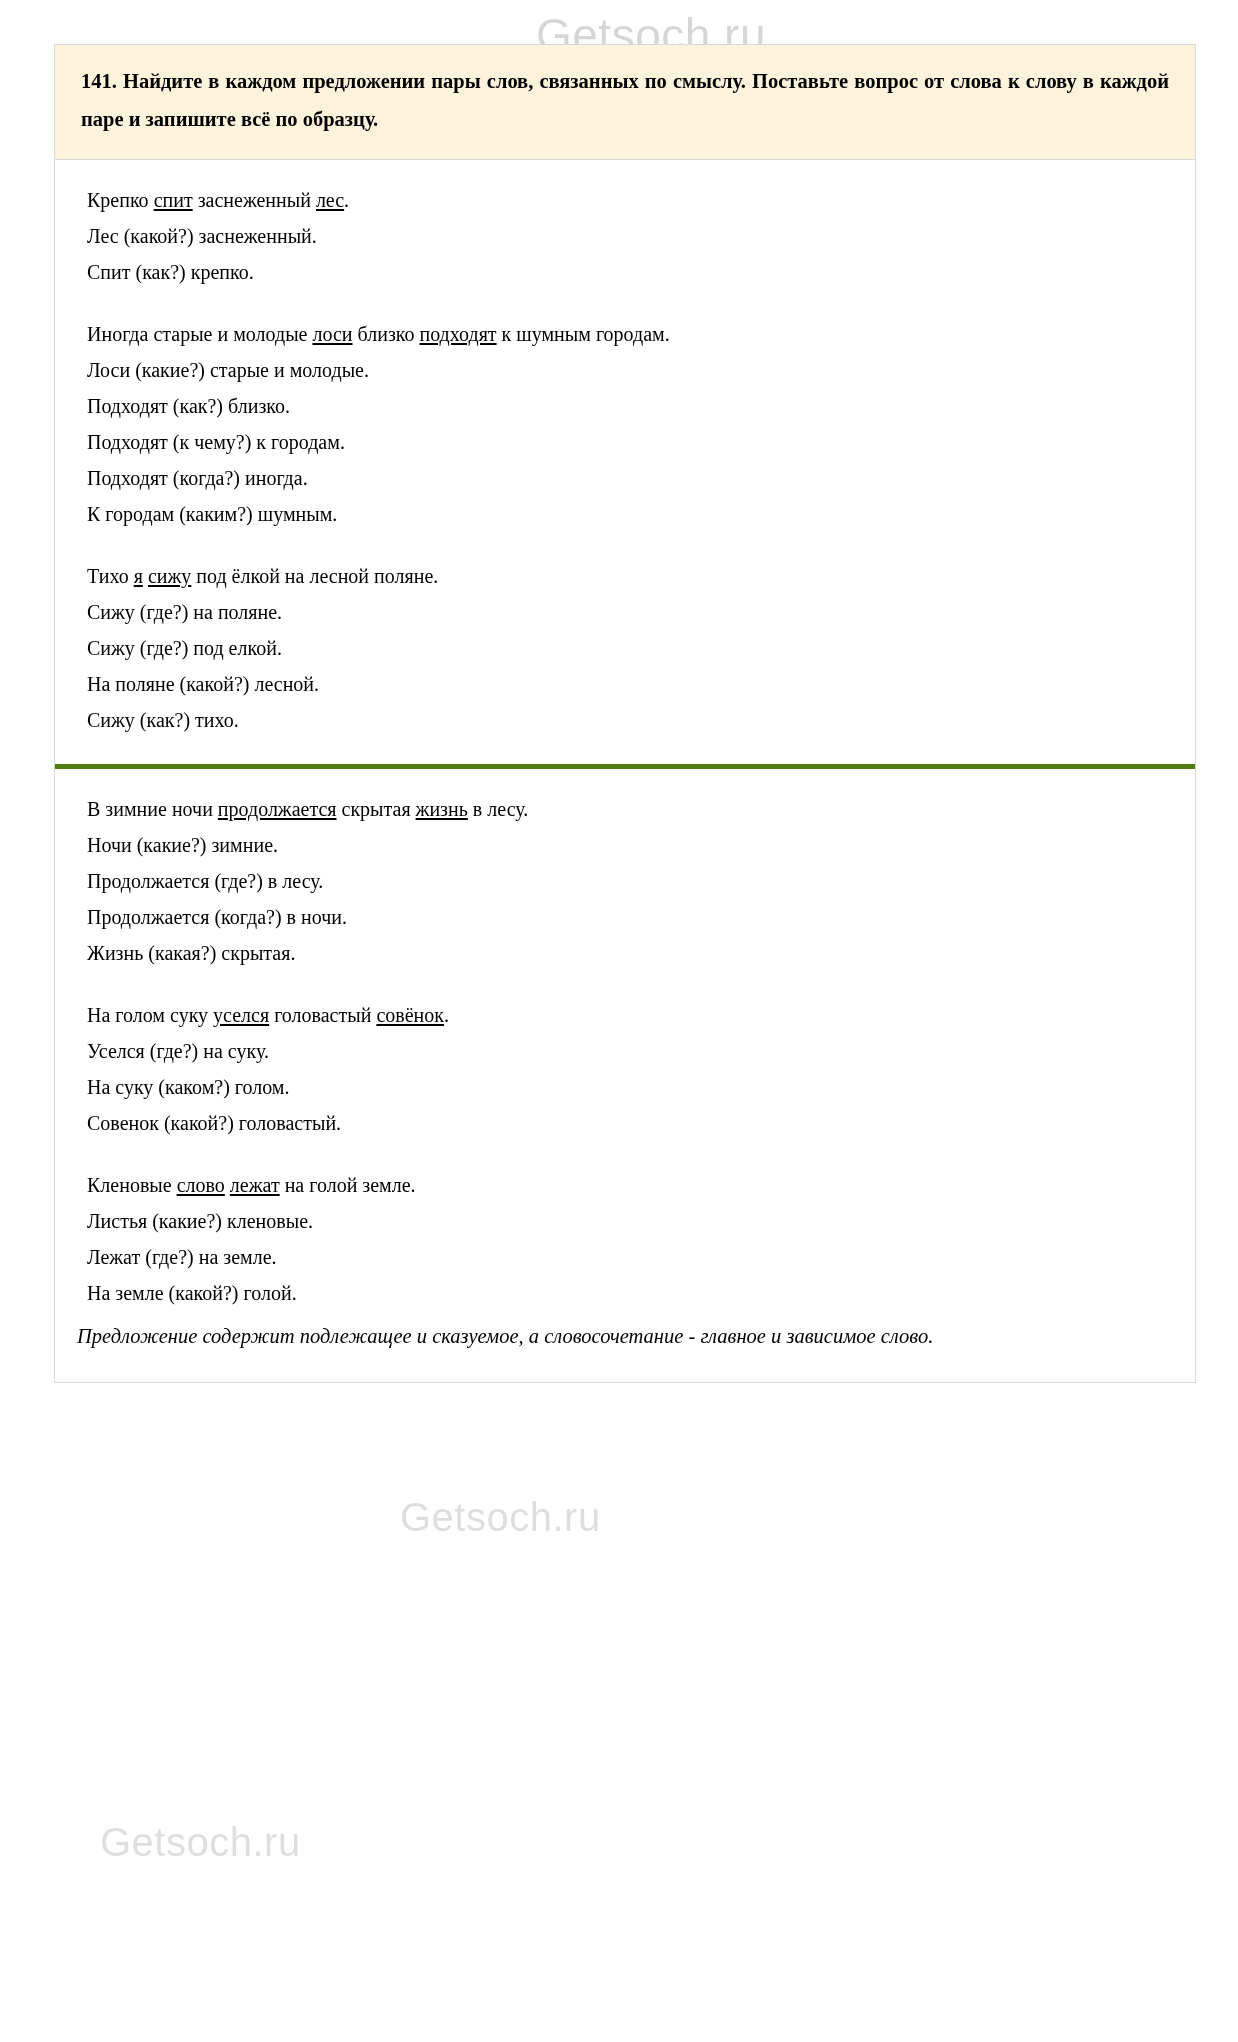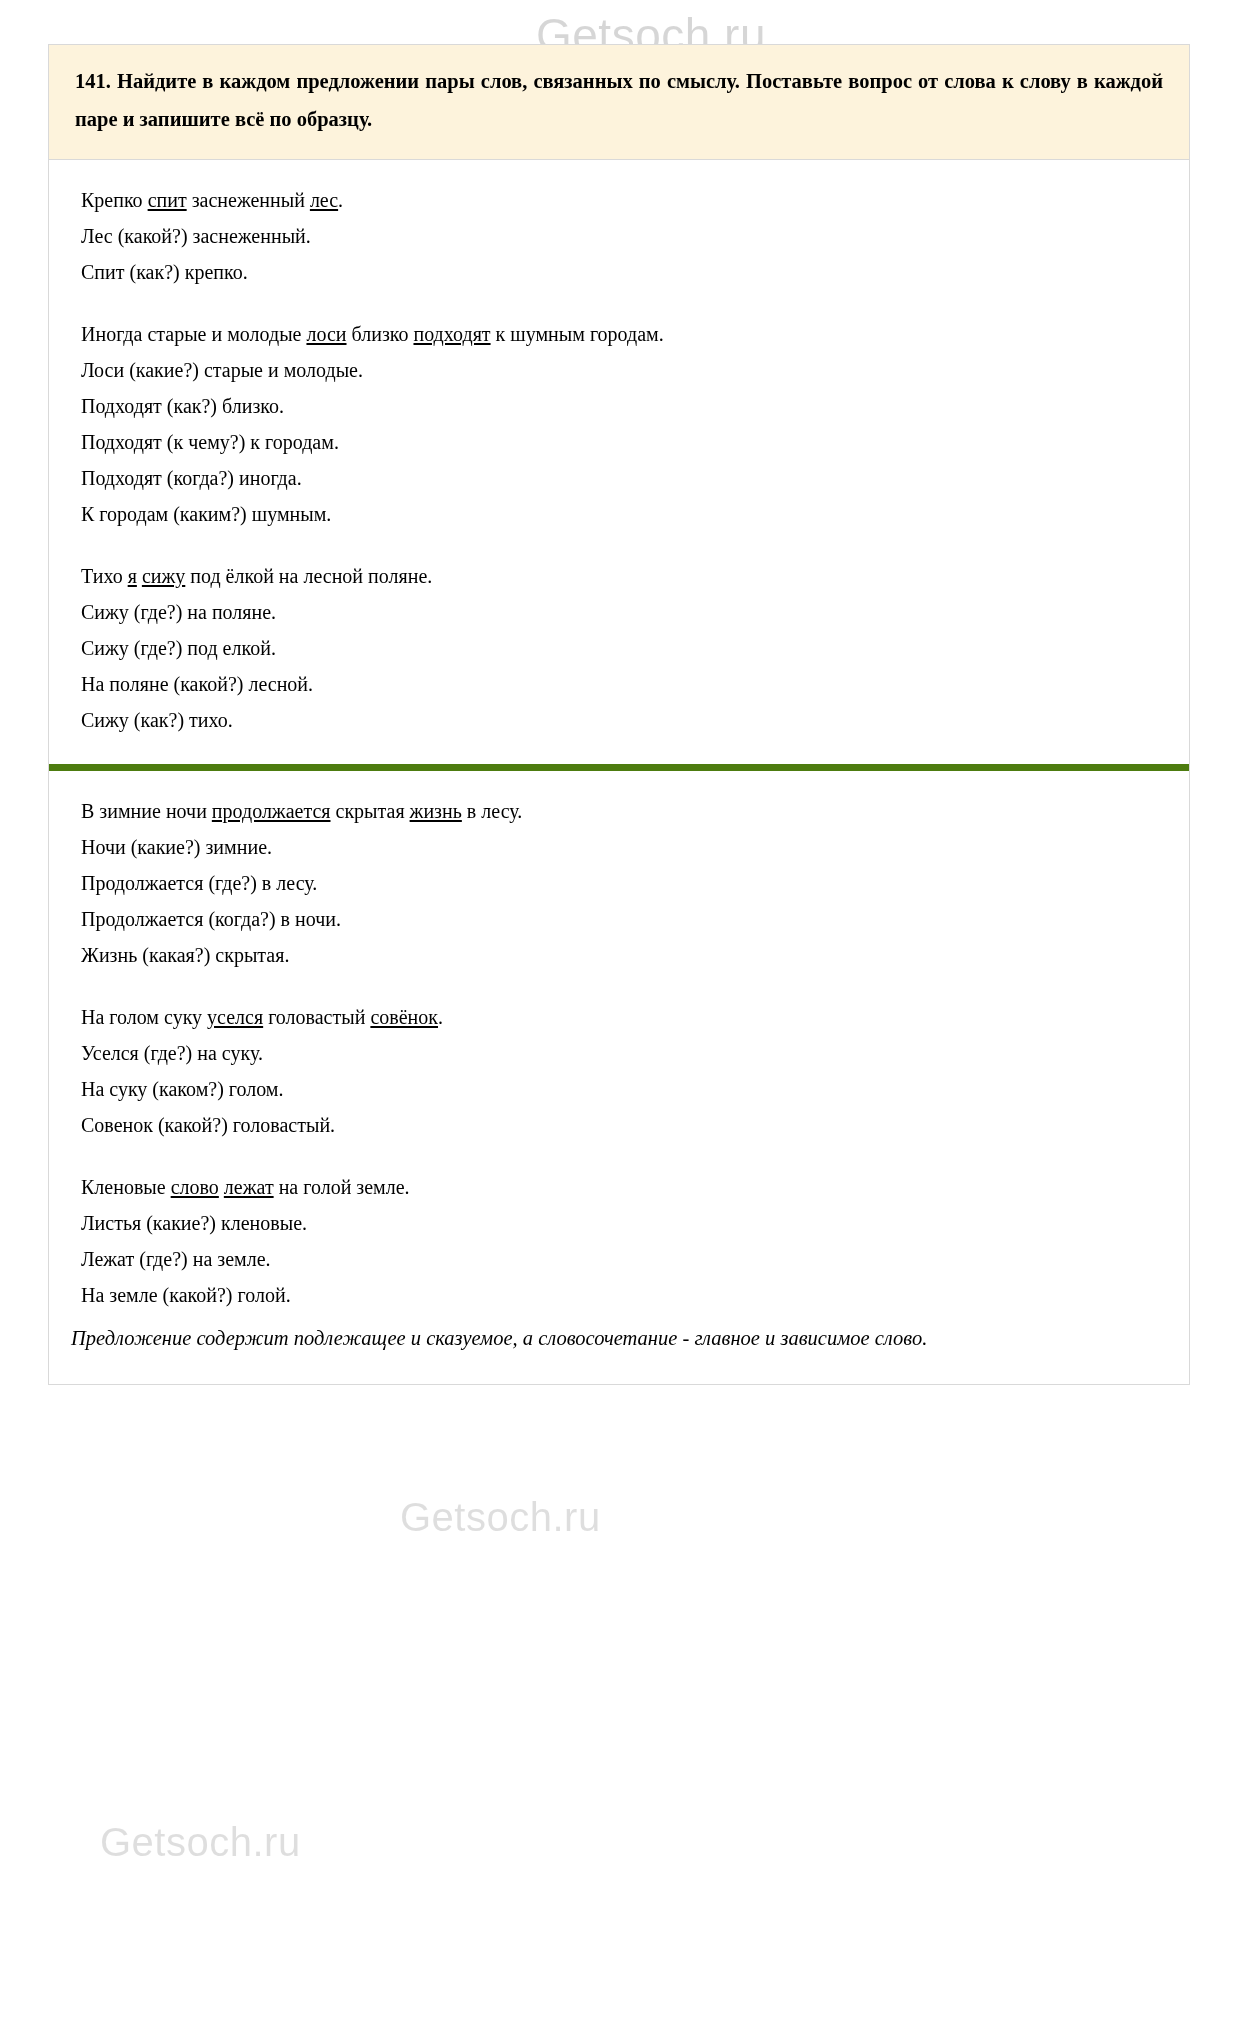--- a/index.html
+++ b/index.html
@@ -33,21 +33,21 @@
   .wm-c     { left: 255px;  top: 755px;  font-size: 40px; }
   .wm-d     { left: 440px;  top: 955px;  font-size: 40px; }
   .wm-e     { left: 150px;  top: 1155px; font-size: 40px; }
   .wm-f     { left: 140px;  top: 1325px; font-size: 40px; }
   .wm-g     { left: 400px;  top: 1495px; font-size: 40px; }
   .wm-h     { left: 100px;  top: 1820px; font-size: 40px; }
 
   
   .sheet {
     position: absolute;
-    left: 48px;
+    left: 54px;
     top: 44px;
     width: 1142px;
     border: 1px solid #d9d9d9;
     box-sizing: border-box;
   }
 
   .task-head {
     background: #fdf3dc;
     border-bottom: 1px solid #d9d9d9;
     padding: 18px 26px 20px 26px;
@@ -58,21 +58,21 @@
     font-weight: bold;
     font-size: 20.5px;
     line-height: 1.85;
     text-align: justify;
     text-align-last: left;
   }
 
   .task-body {
     background: #ffffff;
     padding: 22px 26px 26px 18px;
-    border-bottom: 7px solid #4d7c0f;
+    border-bottom: 5px solid #4d7c0f;
   }
   .task-body.last { border-bottom: none; }
 
   .line {
     font-size: 20px;
     line-height: 1.0;
     padding: 8px 0 8px 14px;
     white-space: nowrap;
   }
   .gap { height: 26px; }

